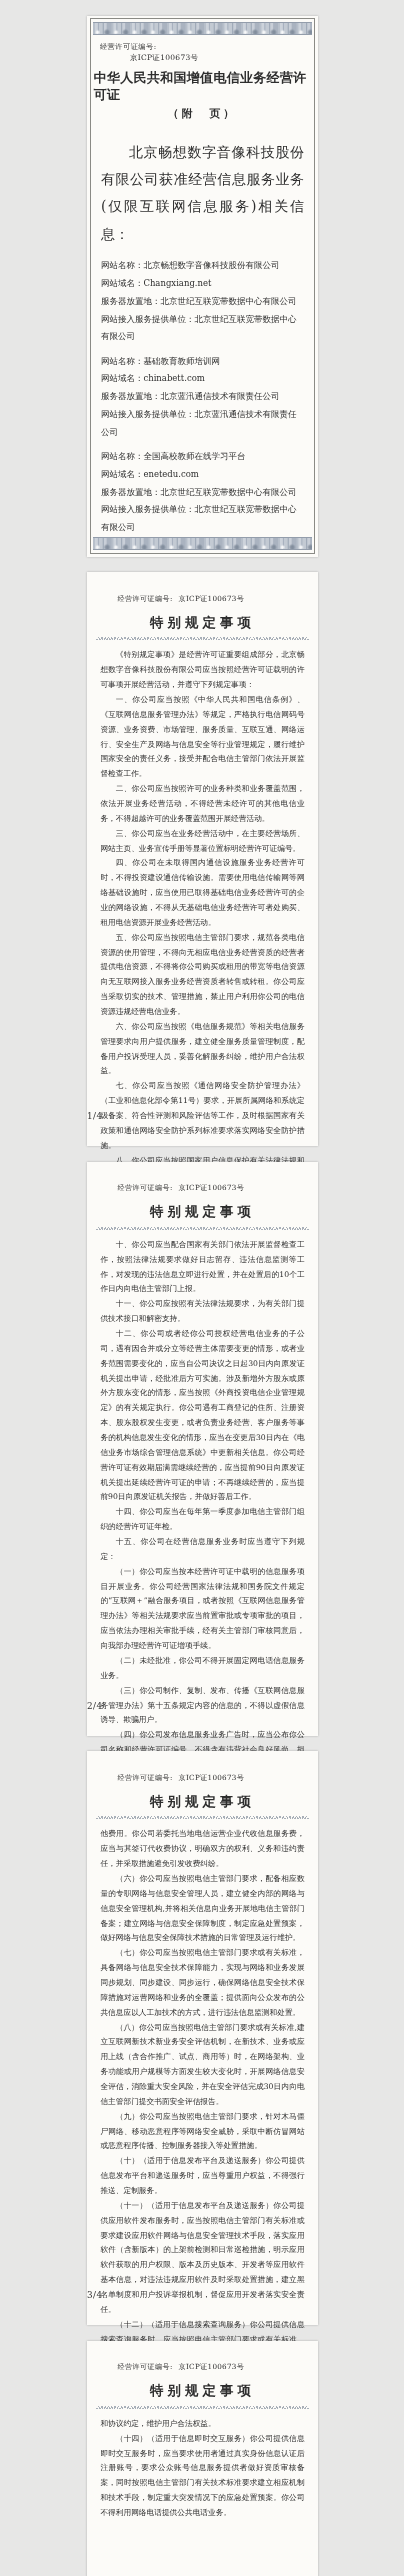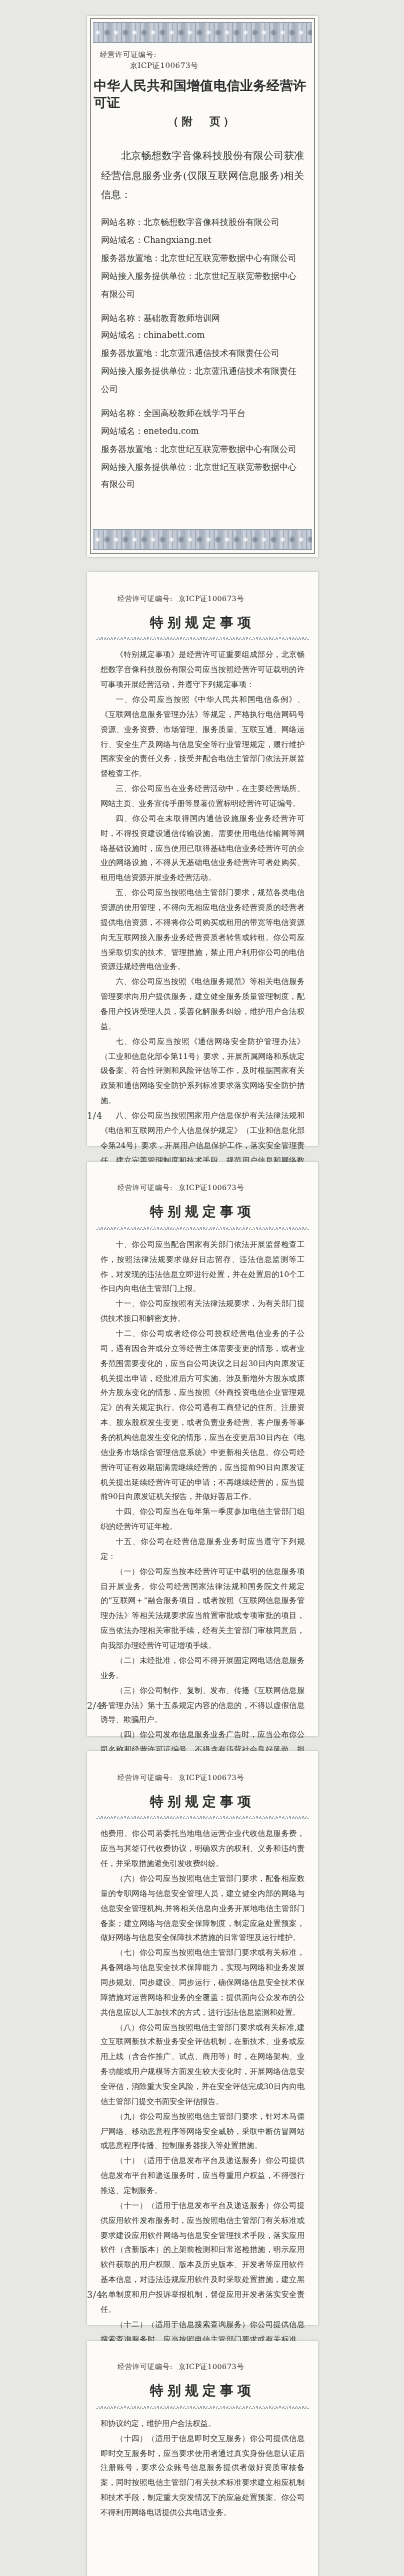--- a/index.html
+++ b/index.html
@@ -14,21 +14,21 @@
       radial-gradient(circle at 4.6px 9.3px, rgba(255,255,255,.85) 1px, rgba(255,255,255,0) 2.6px),
       radial-gradient(circle at 14px 9.3px, rgba(120,132,148,.8) 1.5px, rgba(120,132,148,0) 3.6px),
       repeating-linear-gradient(90deg,#b7bfca 0 1.5px,#cdd3db 1.5px 4.6px,#a3adbb 4.6px 6.2px,#c3cad3 6.2px 9.3px,#97a2b1 9.3px 10.8px,#c9cfd8 10.8px 14px,#aab3c0 14px 18.5px);
     background-size:18.5px 18.5px;}
   .ornament.bottom{margin:0 2.1px 3.1px 2.1px;}
   .p1-header{padding:7.2px 0 0 9.3px;}
   .hdr-label{font-size:7.2px;letter-spacing:0.5px;}
   .hdr-value{font-size:7.5px;margin:1px 0 0 30px;letter-spacing:0.3px;}
   .p1-title{font-size:13px;font-weight:bold;text-align:left;margin:7.2px 3.1px 0 3.1px;letter-spacing:0.3px;line-height:1.3;}
   .p1-subtitle{font-size:10.8px;font-weight:bold;text-align:center;margin-top:3.1px;letter-spacing:3.1px;}
-  .p1-intro{font-size:10px;line-height:1.95;text-align:justify;text-indent:2em;margin:17.5px 10.3px 0 10.3px;}
+  .p1-intro{font-size:14px;line-height:1.95;text-align:justify;text-indent:2em;margin:17.5px 10.3px 0 10.3px;}
   .sites{margin:3.1px 10.3px 0 10.3px;}
   .site{margin-top:6.2px;}
   .site-line{font-size:8.5px;line-height:2.1;text-align:left;}
   .spacer{flex:1;}
   
   .pp{height:574px;padding:20.6px 13.4px 0 13.4px;}
   .pp.last{height:533px;margin-bottom:0;}
   .pp-header{padding-left:1px;margin-left:16px;}
   .pp-header .hdr-label{font-size:7px;}
   .pp-header .hdr-value{display:inline;font-size:7.2px;margin-left:3.1px;}
@@ -85,20 +85,21 @@
   <section class="page pp">
     <div class="pp-header">
       <span class="hdr-label">经营许可证编号:</span>
       <span class="hdr-value">京ICP证100673号</span>
     </div>
     <h2 class="pp-title">特别规定事项</h2>
     <div class="zigzag"></div>
     <div class="pp-body">
         <p class="para">《特别规定事项》是经营许可证重要组成部分，北京畅想数字音像科技股份有限公司应当按照经营许可证载明的许可事项开展经营活动，并遵守下列规定事项：</p>
         <p class="para">一、你公司应当按照《中华人民共和国电信条例》、《互联网信息服务管理办法》等规定，严格执行电信网码号资源、业务资费、市场管理、服务质量、互联互通、网络运行、安全生产及网络与信息安全等行业管理规定，履行维护国家安全的责任义务，接受并配合电信主管部门依法开展监督检查工作。</p>
+        <p class="para">二、你公司应当按照许可的业务种类和业务覆盖范围，依法开展业务经营活动，不得经营未经许可的其他电信业务，不得超越许可的业务覆盖范围开展经营活动。</p>
         <p class="para">三、你公司应当在业务经营活动中，在主要经营场所、网站主页、业务宣传手册等显著位置标明经营许可证编号。</p>
         <p class="para">四、你公司在未取得国内通信设施服务业务经营许可时，不得投资建设通信传输设施。需要使用电信传输网等网络基础设施时，应当使用已取得基础电信业务经营许可的企业的网络设施，不得从无基础电信业务经营许可者处购买、租用电信资源开展业务经营活动。</p>
         <p class="para">五、你公司应当按照电信主管部门要求，规范各类电信资源的使用管理，不得向无相应电信业务经营资质的经营者提供电信资源，不得将你公司购买或租用的带宽等电信资源向无互联网接入服务业务经营资质者转售或转租。你公司应当采取切实的技术、管理措施，禁止用户利用你公司的电信资源违规经营电信业务。</p>
         <p class="para">六、你公司应当按照《电信服务规范》等相关电信服务管理要求向用户提供服务，建立健全服务质量管理制度，配备用户投诉受理人员，妥善化解服务纠纷，维护用户合法权益。</p>
         <p class="para">七、你公司应当按照《通信网络安全防护管理办法》（工业和信息化部令第11号）要求，开展所属网络和系统定级备案、符合性评测和风险评估等工作，及时根据国家有关政策和通信网络安全防护系列标准要求落实网络安全防护措施。</p>
         <p class="para">八、你公司应当按照国家用户信息保护有关法律法规和《电信和互联网用户个人信息保护规定》（工业和信息化部令第24号）要求，开展用户信息保护工作，落实安全管理责任，建立完善管理制度和技术手段，规范用户信息和网络数据采集、使用行为，加强数据访问权限管理，防止用户信息和数据泄露。</p>
         <p class="para">九、你公司应当按照电信主管部门要求，在发生大规模用户个人信息泄露、网络服务大面积中断事件等重大网络安全事件时，立即采取应急措施，控制影响范围，并在第一时间向电信主管部门报告，根据电信主管部门要求采取应急处置措施。</p>
       </div>
     <div class="page-num">1/4</div>
   </section>

